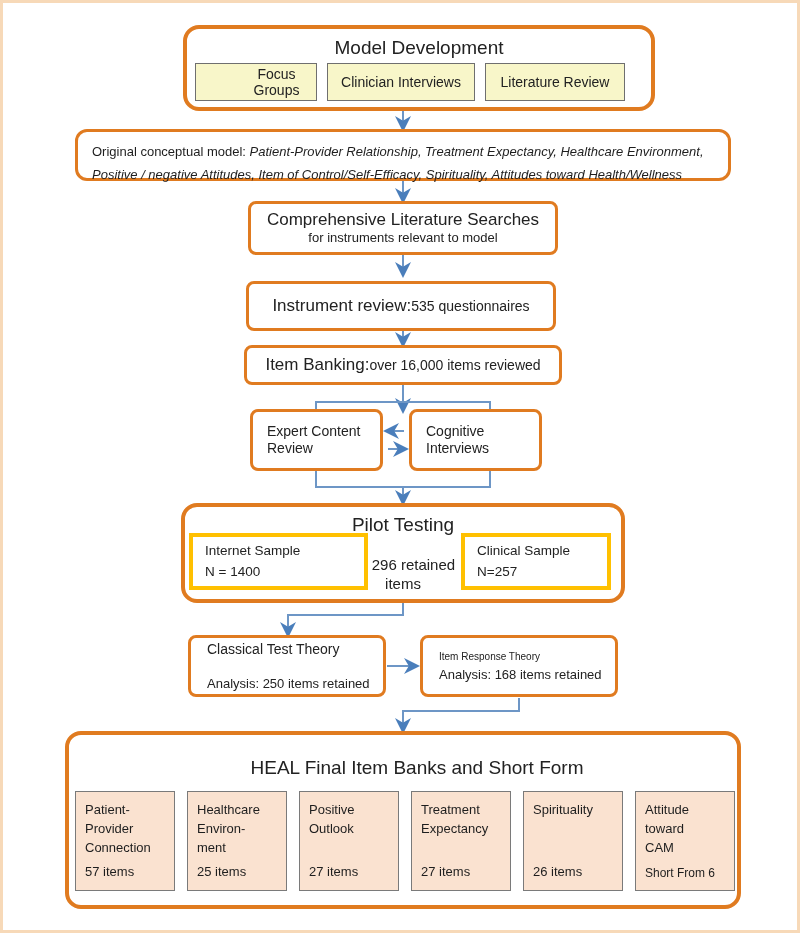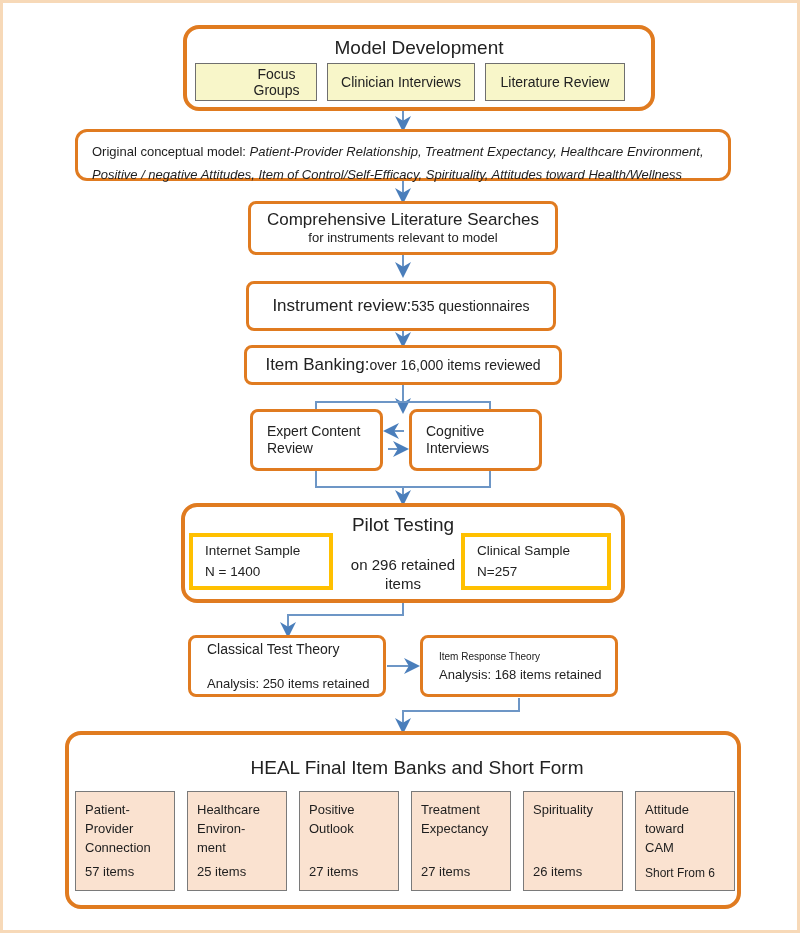--- a/index.html
+++ b/index.html
@@ -217,21 +217,21 @@
   </div>
   <div class="node" style="left:406px; top:406px; width:133px; height:62px; align-items:flex-start; padding-left:14px; text-align:left;">
     <div class="sub-sm" style="font-size:14px; white-space:pre-line;">Cognitive
 Interviews</div>
   </div>
 
   <div class="node thick" style="left:178px; top:500px; width:444px; height:100px; justify-content:flex-start; padding-top:7px;">
     <div class="title-lg">Pilot Testing</div>
     <div style="font-size:15px; line-height:1.25; width:140px; margin-top:20px;">on 296 retained items</div>
   </div>
-  <div class="gbox" style="left:186px; top:530px; width:144px; height:57px;">
+  <div class="gbox" style="left:186px; top:530px; width:179px; height:57px;">
     <span>Internet Sample</span>
     <span>N = 1400</span>
   </div>
   <div class="gbox" style="left:458px; top:530px; width:150px; height:57px;">
     <span>Clinical Sample</span>
     <span>N=257</span>
   </div>
 
   <div class="node" style="left:185px; top:632px; width:198px; height:62px; align-items:flex-start; padding-left:16px; text-align:left;">
     <div style="font-size:14px;">Classical Test Theory</div>

